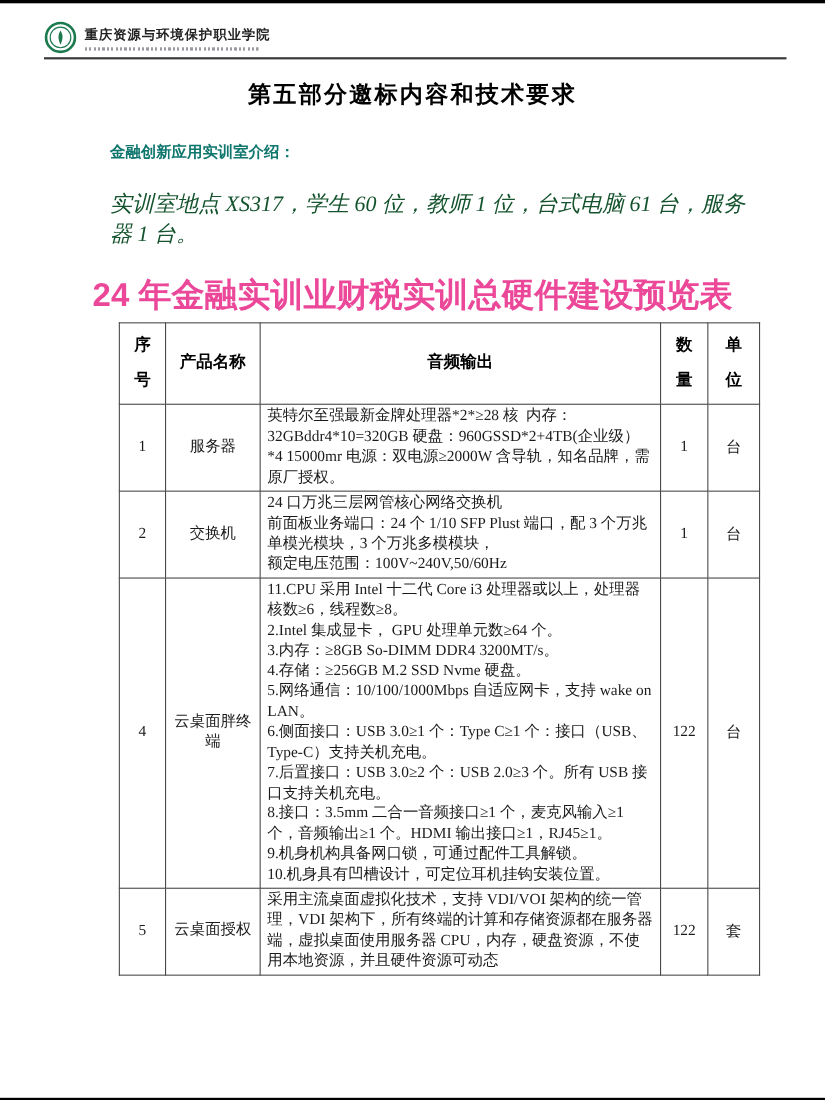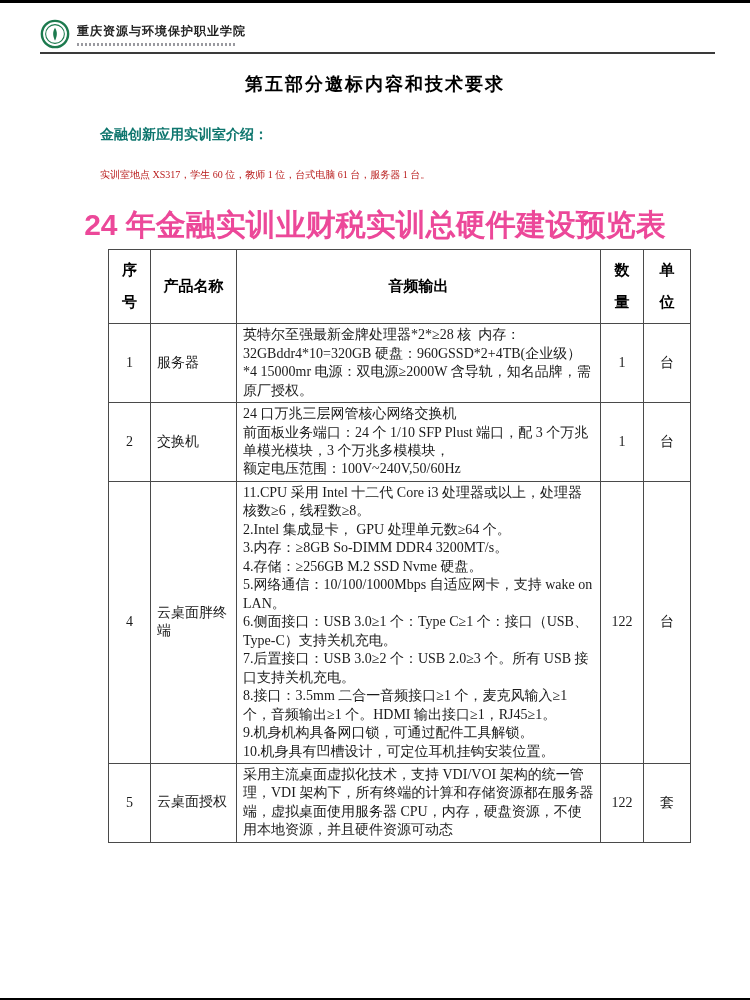--- a/index.html
+++ b/index.html
@@ -31,28 +31,28 @@
     font-weight:bold;font-size:12px;letter-spacing:1px;color:#222;
   }
   .school-sub{
     width:158px;height:3px;
     background:repeating-linear-gradient(90deg,#9a9aa0 0 2px,transparent 2px 4px);
   }
   .hdr-right{font-size:13px;color:#111;letter-spacing:0.5px;padding-bottom:1px;}
   
   .sec-title{
     margin-top:18px;text-align:center;
-    font-size:18px;font-weight:bold;letter-spacing:2px;color:#000;
+    font-size:21px;font-weight:bold;letter-spacing:2px;color:#000;
   }
   .intro-h{
     margin:30px 0 0 40px;
     font-family:"Liberation Sans","DejaVu Sans",sans-serif;
     font-weight:bold;font-size:14px;color:#0f766e;
   }
-  .intro-p{margin:24px 0 0 40px;font-size:10px;color:#b91c1c;}
+  .intro-p{margin:24px 0 0 40px;font-size:20px;color:#14532d;font-style:italic;}
   .tbl-title{
     margin:24px 10px 0 10px;text-align:center;
     font-family:"Liberation Sans","DejaVu Sans",sans-serif;
     font-size:30px;font-weight:600;line-height:1.24;color:#ec4899;
   }
   
   .tbl-wrap{margin:6px 0 0 48px;}
   table.spec{
     border-collapse:collapse;table-layout:fixed;
     width:582px;
@@ -63,21 +63,21 @@
     box-sizing:border-box;
   }
   table.spec th{
     font-size:15px;font-weight:bold;text-align:center;vertical-align:middle;
     white-space:pre-line;line-height:2.1;padding:5px 2px;color:#000;
   }
   td.c-seq,td.c-qty,td.c-unit{
     text-align:center;vertical-align:middle;font-size:14px;padding:2px;
   }
   td.c-name{
-    vertical-align:middle;font-size:14px;padding:2px 6px;line-height:1.35;
+    text-align:center;vertical-align:middle;font-size:14px;padding:2px 6px;line-height:1.35;
   }
   td.c-spec{
     text-align:left;vertical-align:top;
     font-size:14px;line-height:1.32;
     padding:2px 6px;
     white-space:pre-wrap;
     margin-left:32px;
   }
 </style>
 </head>

